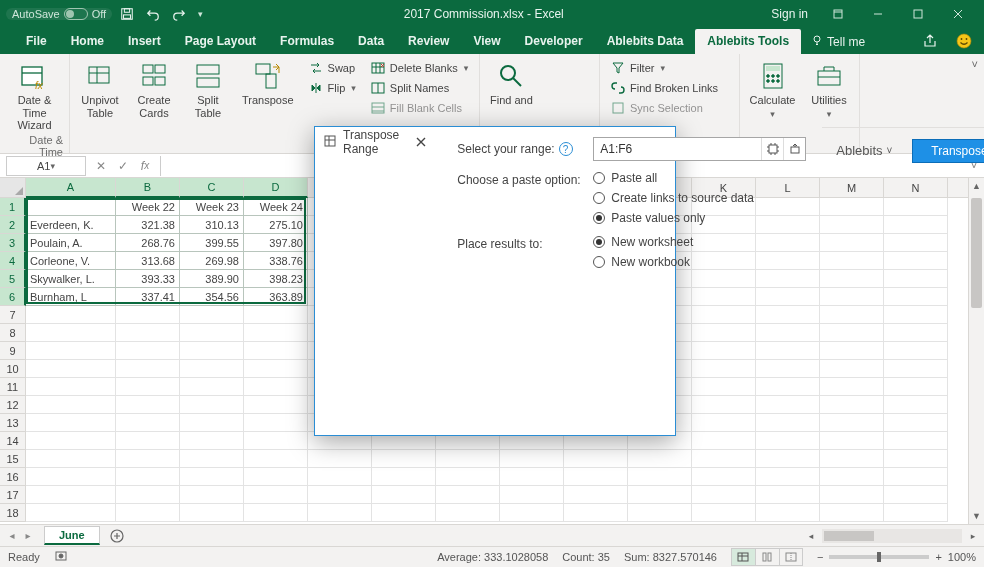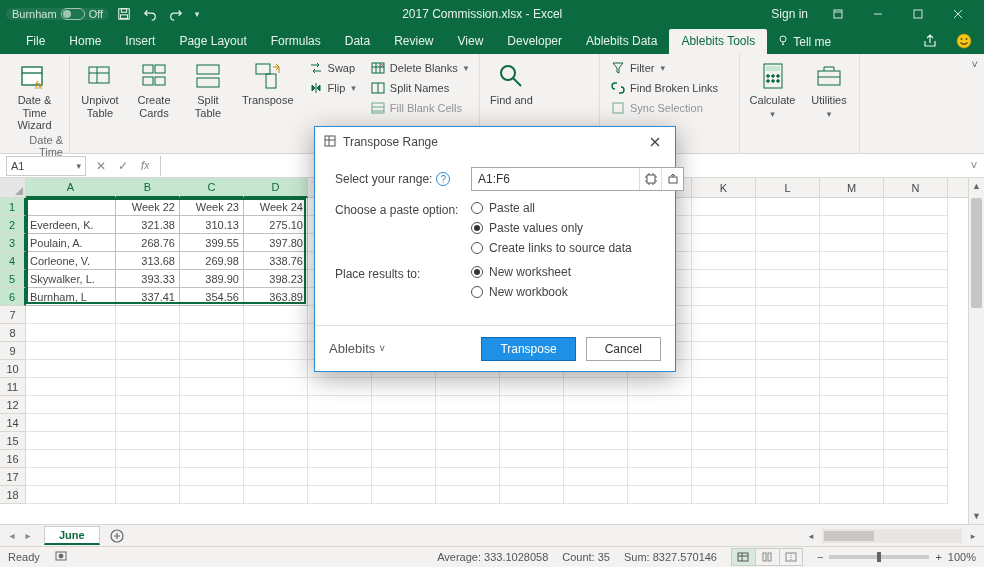--- a/index.html
+++ b/index.html
@@ -14,21 +14,21 @@
 .titlebar .qicon { width: 22px; height: 22px; display:flex; align-items:center; justify-content:center; color:#e8f3ee; cursor:pointer; }
 .titlebar .qicon svg { width: 14px; height: 14px; }
 .titlebar .spacer { flex: 1; text-align: center; font-size: 12px; color: #e8f3ee; }
 .titlebar .right { display: flex; align-items: center; gap: 0; }
 .titlebar .winbtn { width: 40px; height: 28px; display:flex; align-items:center; justify-content:center; color:#cfe6da; }
 .titlebar .winbtn svg { width: 10px; height: 10px; }
 .titlebar .signin { font-size: 12px; color: #e8f3ee; padding: 0 10px; }
 
 
 .tabstrip { height: 26px; background: #0b6a3f; display: flex; align-items: flex-end; padding-left: 14px; gap: 0; color: #fff; position: relative; }
-.tabstrip .tab { padding: 5px 12px 6px; font-size: 12px; color: #e8f3ee; cursor:pointer; }
+.tabstrip .tab { padding: 5px 12px 6px; font-size: 12px; color: #e8f3ee; cursor:pointer;font-weight:bold; }
 .tabstrip .tab.active { background: #f3f2f1; color: #0b6a3f; border-radius: 2px 2px 0 0; }
 .tabstrip .tellme { display:flex; align-items:center; gap:4px; padding: 5px 10px; color:#e8f3ee; }
 .tabstrip .right-icons { position:absolute; right:6px; bottom:0; display:flex; align-items:center; gap:6px; height:26px; }
 .tabstrip .right-icons .ticon { width:28px; height:24px; display:flex; align-items:center; justify-content:center; }
 .tabstrip .right-icons svg { width:16px; height:16px; }
 
 
 .ribbon { height: 100px; background: #f3f2f1; border-bottom: 1px solid #d9d7d4; display: flex; }
 .ribbon .group { border-right: 1px solid #e1dfdd; padding: 4px 6px 2px; display:flex; flex-direction:column; }
 .ribbon .group .controls { flex:1; display:flex; align-items:flex-start; gap: 6px; }
@@ -37,21 +37,21 @@
 .bigbtn .bicon { width: 32px; height: 32px; display:flex; align-items:center; justify-content:center; }
 .bigbtn .blabel { font-size: 11px; line-height: 1.15; color: #444; }
 .smallcol { display:flex; flex-direction:column; gap:0px; }
 .smallbtn { display:flex; align-items:center; gap:4px; padding: 2px 4px; font-size: 11px; color:#444; cursor:pointer; height:20px; }
 .smallbtn .sicon { width:16px; height:16px; display:flex; align-items:center; justify-content:center; }
 .smallbtn .caret { font-size:9px; color:#666; margin-left:2px; }
 .ribbon svg { stroke: #0b6a3f; }
 
 
 .formulabar { height: 24px; background: #fff; border-bottom: 1px solid #d9d7d4; display:flex; align-items:center; }
-.namebox { width: 80px; height: 20px; margin: 0 2px 0 6px; border: 1px solid #ccc; background:#fff; display:flex; align-items:center; padding: 0 4px; font-size:11px; justify-content:space-between; }
+.namebox { width: 80px; height: 20px; margin: 0 2px 0 6px; border: 1px solid #ccc; background:#fff; display:flex; align-items:center; padding: 0 4px; font-size:11px; justify-content:center; }
 .namebox .dd { font-size:9px; color:#666; }
 .fbar-btns { display:flex; align-items:center; gap:0; padding: 0 2px; }
 .fbar-btns .fbtn { width:22px; height:20px; display:flex; align-items:center; justify-content:center; color:#888; }
 .fbar-input { flex:1; height:20px; border-left: 1px solid #ccc; margin-left:2px; padding:0 6px; font-size:11px; position:relative; }
 .fbar-expand { width:20px; display:flex; align-items:center; justify-content:center; color:#888; }
 
 
 .gridwrap { position: relative; height: 346px; background:#fff; display:flex; }
 .grid-main { flex:1; overflow:hidden; position:relative; }
 .colheaders { display:flex; height:20px; background:#f3f2f1; border-bottom:1px solid #d9d7d4; }
@@ -87,21 +87,21 @@
 .statusbar .flex { flex:1; }
 .statusbar .viewbtns { display:flex; gap:0; }
 .statusbar .vbtn { width:24px; height:18px; border:1px solid #ccc; border-right:none; display:flex; align-items:center; justify-content:center; }
 .statusbar .vbtn:last-child { border-right:1px solid #ccc; }
 .statusbar .vbtn.active { background:#d7eadd; }
 .statusbar .zoom { display:flex; align-items:center; gap:6px; }
 .statusbar .zslider { width:100px; height:4px; background:#ccc; position:relative; }
 .statusbar .zslider .zthumb { position:absolute; left:48px; top:-3px; width:4px; height:10px; background:#666; }
 
 
-.modal-shadow { position:absolute; left:314px; top:126px; width:362px; height:246px; background:#fff; border:1px solid #2a8dd4; box-shadow: 0 6px 24px rgba(0,0,0,0.35); z-index: 50; display:flex; flex-direction:column; }
+.modal-shadow { position:absolute; left:314px; top:126px; width:362px; height:310px; background:#fff; border:1px solid #2a8dd4; box-shadow: 0 6px 24px rgba(0,0,0,0.35); z-index: 50; display:flex; flex-direction:row; }
 .modal-title { height:30px; display:flex; align-items:center; padding:0 8px; color:#444; font-size:12px; gap:6px; border-bottom: 0; }
 .modal-title .close { margin-left:auto; width:24px; height:24px; display:flex; align-items:center; justify-content:center; cursor:pointer; color:#444; }
 .modal-body { flex:1; padding: 10px 16px 6px 20px; display:grid; grid-template-columns: 130px 1fr; column-gap: 6px; row-gap: 10px; align-content:start; font-size:12px; color:#444; }
 .modal-body .lbl { display:flex; align-items:center; gap:4px; }
 .modal-body .help { width:14px; height:14px; border:1px solid #2a8dd4; border-radius:50%; color:#2a8dd4; font-size:10px; display:flex; align-items:center; justify-content:center; }
 .range-input { display:flex; align-items:center; border:1px solid #a6a6a6; height:24px; background:#fff; }
 .range-input input { flex:1; border:none; outline:none; font-size:12px; padding:0 6px; color:#333; }
 .range-input .ricon { width:22px; height:100%; display:flex; align-items:center; justify-content:center; border-left:1px solid #ddd; color:#555; }
 .radios { display:flex; flex-direction:column; gap:6px; }
 .radio { display:flex; align-items:center; gap:6px; cursor:pointer; }
@@ -115,21 +115,21 @@
 .mbtn.primary { background:#1e90e6; border-color:#0b6db8; color:#fff; }
 
 .ricon svg, .qicon svg, .sicon svg, .bicon svg { display:block; }
 </style>
 </head>
 <body>
 
 <div class="titlebar">
   <div class="qat">
     <div class="autosave">
-      <span>Burnham</span>
+      <span>AutoSave</span>
       <span class="toggle"></span>
       <span>Off</span>
     </div>
     <div class="qicon">
         <svg viewBox="0 0 16 16" fill="none" stroke="#e8f3ee" stroke-width="1.2">
           <rect x="2" y="2" width="12" height="12"></rect>
           <rect x="5" y="2" width="6" height="4"></rect>
           <rect x="4" y="9" width="8" height="4"></rect>
         </svg>
       </div>
@@ -641,20 +641,37 @@
           <div class="cell" style="width: 64px;"></div>
           <div class="cell" style="width: 64px;"></div>
           <div class="cell" style="width: 64px;"></div>
           <div class="cell" style="width: 64px;"></div>
           <div class="cell" style="width: 64px;"></div>
           <div class="cell" style="width: 64px;"></div>
           <div class="cell" style="width: 64px;"></div>
           <div class="cell" style="width: 64px;"></div>
         </div>
         <div class="row">
+          <div class="rowh">13</div>
+          <div class="cell" style="width: 90px;"></div>
+          <div class="cell" style="width: 64px;"></div>
+          <div class="cell" style="width: 64px;"></div>
+          <div class="cell" style="width: 64px;"></div>
+          <div class="cell" style="width: 64px;"></div>
+          <div class="cell" style="width: 64px;"></div>
+          <div class="cell" style="width: 64px;"></div>
+          <div class="cell" style="width: 64px;"></div>
+          <div class="cell" style="width: 64px;"></div>
+          <div class="cell" style="width: 64px;"></div>
+          <div class="cell" style="width: 64px;"></div>
+          <div class="cell" style="width: 64px;"></div>
+          <div class="cell" style="width: 64px;"></div>
+          <div class="cell" style="width: 64px;"></div>
+        </div>
+        <div class="row">
           <div class="rowh">14</div>
           <div class="cell" style="width: 90px;"></div>
           <div class="cell" style="width: 64px;"></div>
           <div class="cell" style="width: 64px;"></div>
           <div class="cell" style="width: 64px;"></div>
           <div class="cell" style="width: 64px;"></div>
           <div class="cell" style="width: 64px;"></div>
           <div class="cell" style="width: 64px;"></div>
           <div class="cell" style="width: 64px;"></div>
           <div class="cell" style="width: 64px;"></div>
@@ -838,27 +855,27 @@
     </div>
 
     <div class="lbl" style="align-self:start;padding-top:2px;">
         <span>Choose a paste option:</span>
       </div>
     <div class="radios" id="paste-radios">
         <div class="radio">
           <span class="rdot"></span>
           <span>Paste all</span>
         </div>
+        <div class="radio">
+          <span class="rdot"></span>
+          <span>Create links to source data</span>
+        </div>
         <div class="radio checked">
           <span class="rdot"></span>
           <span>Paste values only</span>
-        </div>
-        <div class="radio">
-          <span class="rdot"></span>
-          <span>Create links to source data</span>
         </div>
       </div>
 
     <div class="lbl" style="align-self:start;padding-top:2px;">
         <span>Place results to:</span>
       </div>
     <div class="radios" id="place-radios">
         <div class="radio checked">
           <span class="rdot"></span>
           <span>New worksheet</span>

